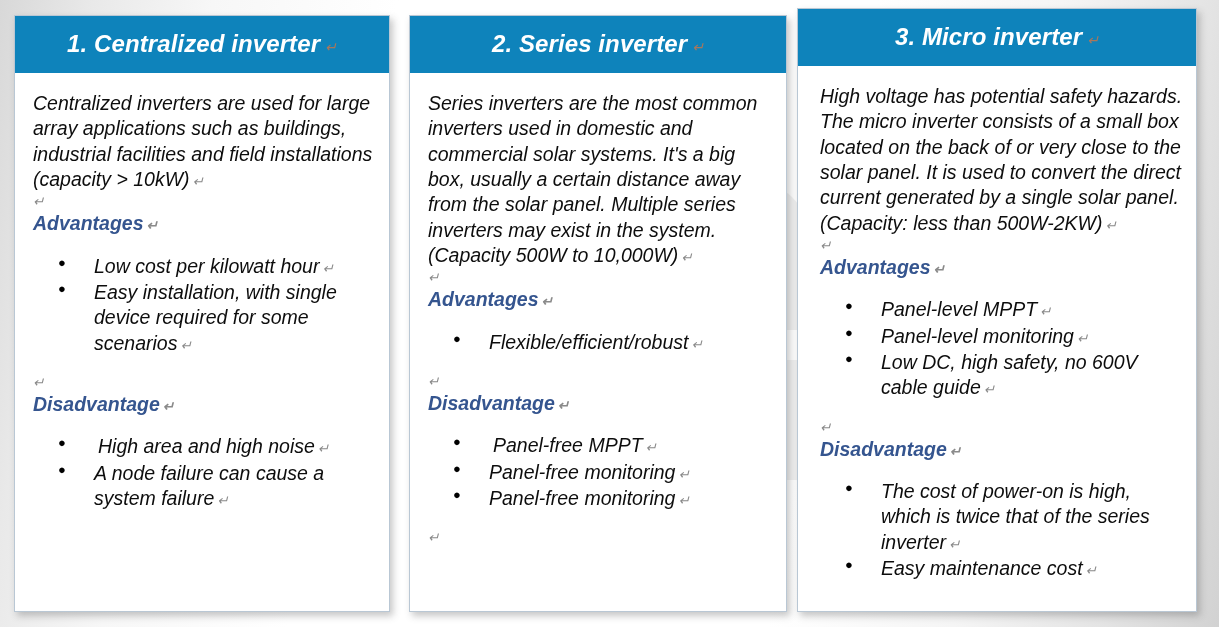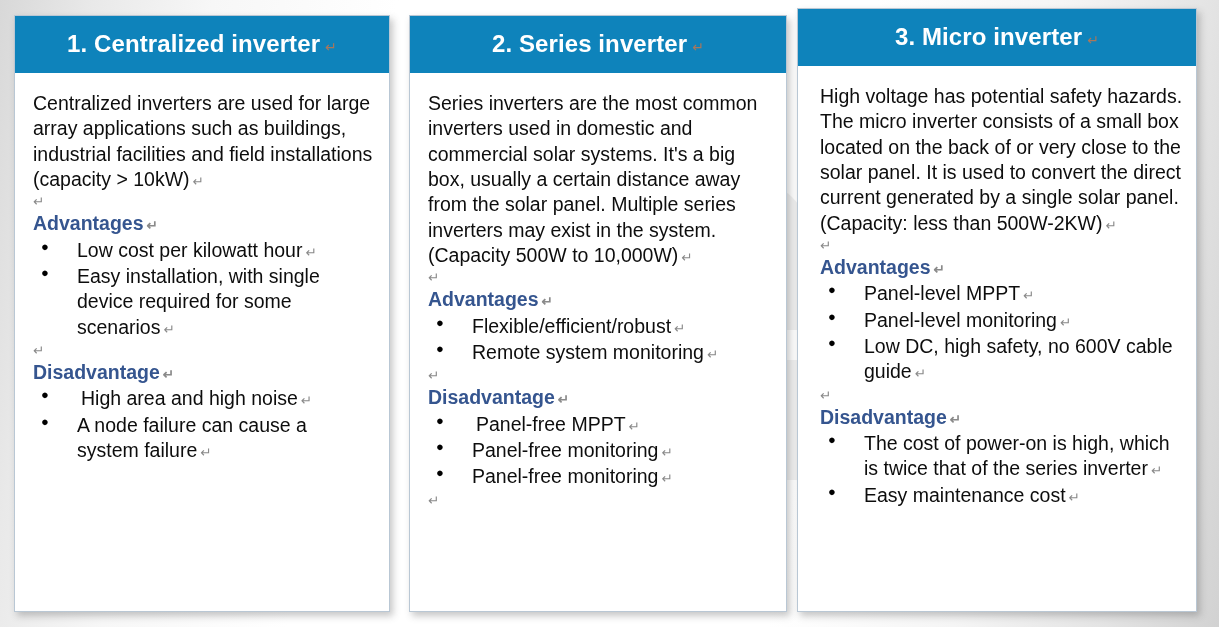--- a/index.html
+++ b/index.html
@@ -22,20 +22,21 @@
       linear-gradient(100deg,
         #d8d8d8 0%,
         #e9e9e9 7%,
         #f7f7f7 16%,
         #ffffff 30%,
         #ffffff 66%,
         #f5f5f5 80%,
         #e4e4e4 91%,
         #d2d2d2 100%);
     overflow: hidden;
+    font-style: italic;
   }
 
   
   .wm {
     position: absolute;
     background: #e3e3e3;
     opacity: .85;
   }
   .wm-a { left: 690px; top: 180px; width: 120px; height: 150px;
           border-radius: 60px 60px 0 0; opacity:.55;}
@@ -96,21 +97,21 @@
 
   .section-title {
     color: #35558f;
     font-weight: bold;
     font-size: 19.5px;
     margin: 0 0 1px 0;
   }
 
   ul.bullets {
     list-style: none;
-    margin: 0;
+    margin: 17px;
     padding: 0;
   }
   ul.bullets > li {
     position: relative;
     padding-left: 44px;
     margin: 0 0 1px 0;
     font-size: 19.5px;
     line-height: 1.30;
   }
   ul.bullets > li::before {
@@ -166,21 +167,20 @@
       <span>2. Series inverter</span><span class="pmark-hdr">↵</span>
     </div>
     <div class="card-body">
       <p class="intro"><span>Series inverters are the most common inverters used in domestic and commercial solar systems. It's a big box, usually a certain distance away from the solar panel. Multiple series inverters may exist in the system. (Capacity 500W to 10,000W)</span><span class="pmark">↵</span></p>
 
       <div class="blank-line"><span class="pmark">↵</span></div>
 
       <div class="section-title"><span>Advantages</span><span class="pmark">↵</span></div>
       <ul class="bullets">
         <li><span>Flexible/efficient/robust</span><span class="pmark">↵</span></li>
-        <li><span>Remote system monitoring</span><span class="pmark">↵</span></li>
       </ul>
 
       <div class="blank-line"><span class="pmark">↵</span></div>
 
       <div class="section-title"><span>Disadvantage</span><span class="pmark">↵</span></div>
       <ul class="bullets">
         <li class="indent-extra"><span>Panel-free MPPT</span><span class="pmark">↵</span></li>
         <li><span>Panel-free monitoring</span><span class="pmark">↵</span></li>
         <li><span>Panel-free monitoring</span><span class="pmark">↵</span></li>
       </ul>

